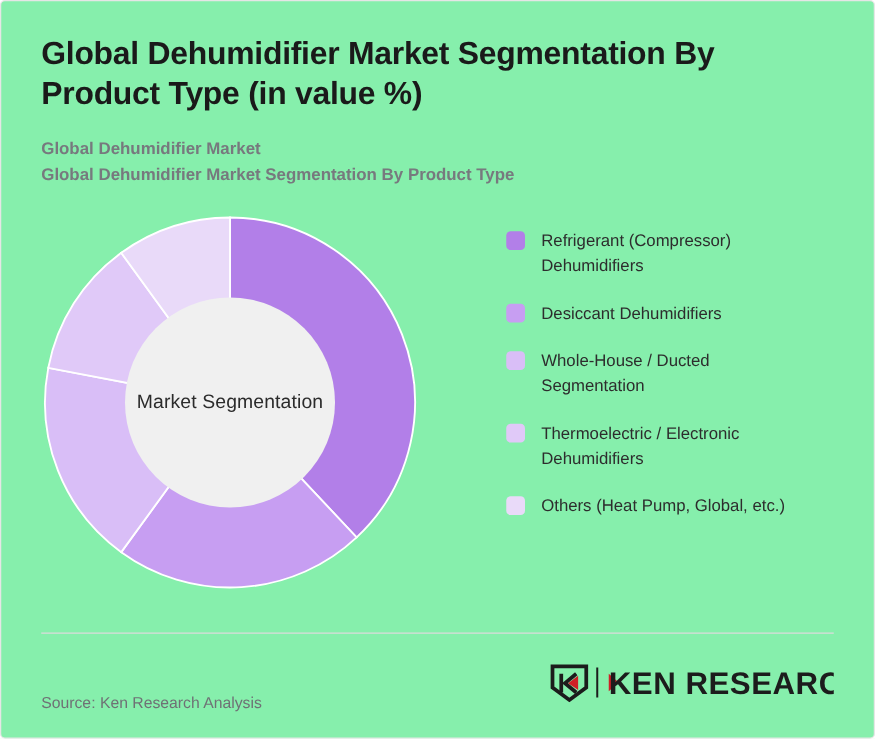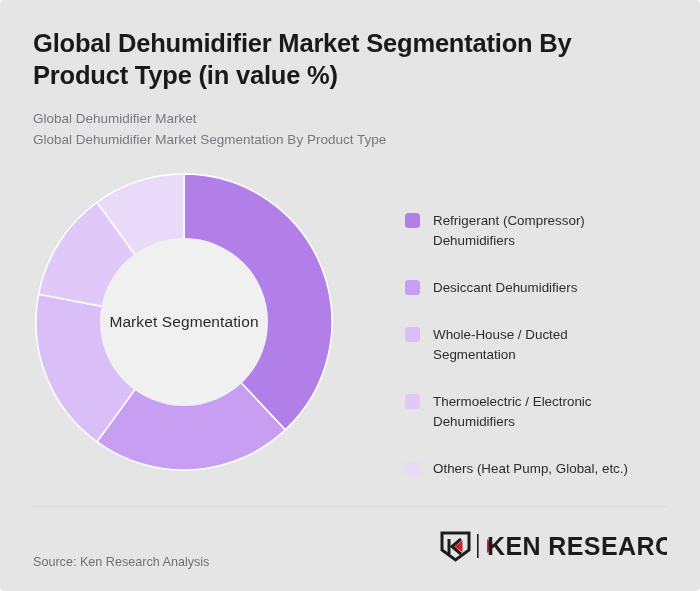--- a/index.html
+++ b/index.html
@@ -9,21 +9,21 @@
   }
   body {
     font-family: "Liberation Sans", sans-serif;
     -webkit-font-smoothing: antialiased;
   }
   .card {
     position: relative;
     width: 700px;
     height: 591px;
     box-sizing: border-box;
-    background: #e5e5e5;
+    background: #86efac;
     border: 1px solid #e6e6e6;
     border-radius: 4px;
     overflow: hidden;
   }
   .header {
     padding: 26px 32px 0 32px;
   }
   .title {
     font-size: 25.5px;
     line-height: 1.26;
@@ -33,21 +33,21 @@
     margin: 0;
     max-width: 640px;
   }
   .subtitles {
     margin-top: 18px;
   }
   .subtitle {
     font-size: 13.5px;
     line-height: 1.55;
     color: #77797e;
-    font-weight: 400;
+    font-weight: 700;
   }
   .chart-area {
     position: relative;
     display: flex;
     align-items: flex-start;
     padding: 16px 0 0 0;
     height: 330px;
   }
   .donut-wrap {
     position: relative;
@@ -82,21 +82,20 @@
   .legend {
     flex: 1 1 auto;
     margin-left: 66px;
     margin-top: 16px;
     padding-right: 14px;
   }
   .legend-item {
     display: flex;
     align-items: flex-start;
     margin-bottom: 19px;
-    margin-top: 28px;
   }
   .legend-item:last-child {
     margin-bottom: 0;
   }
   .swatch {
     width: 15px;
     height: 15px;
     border-radius: 3.5px;
     flex: 0 0 auto;
     margin-top: 2px;

